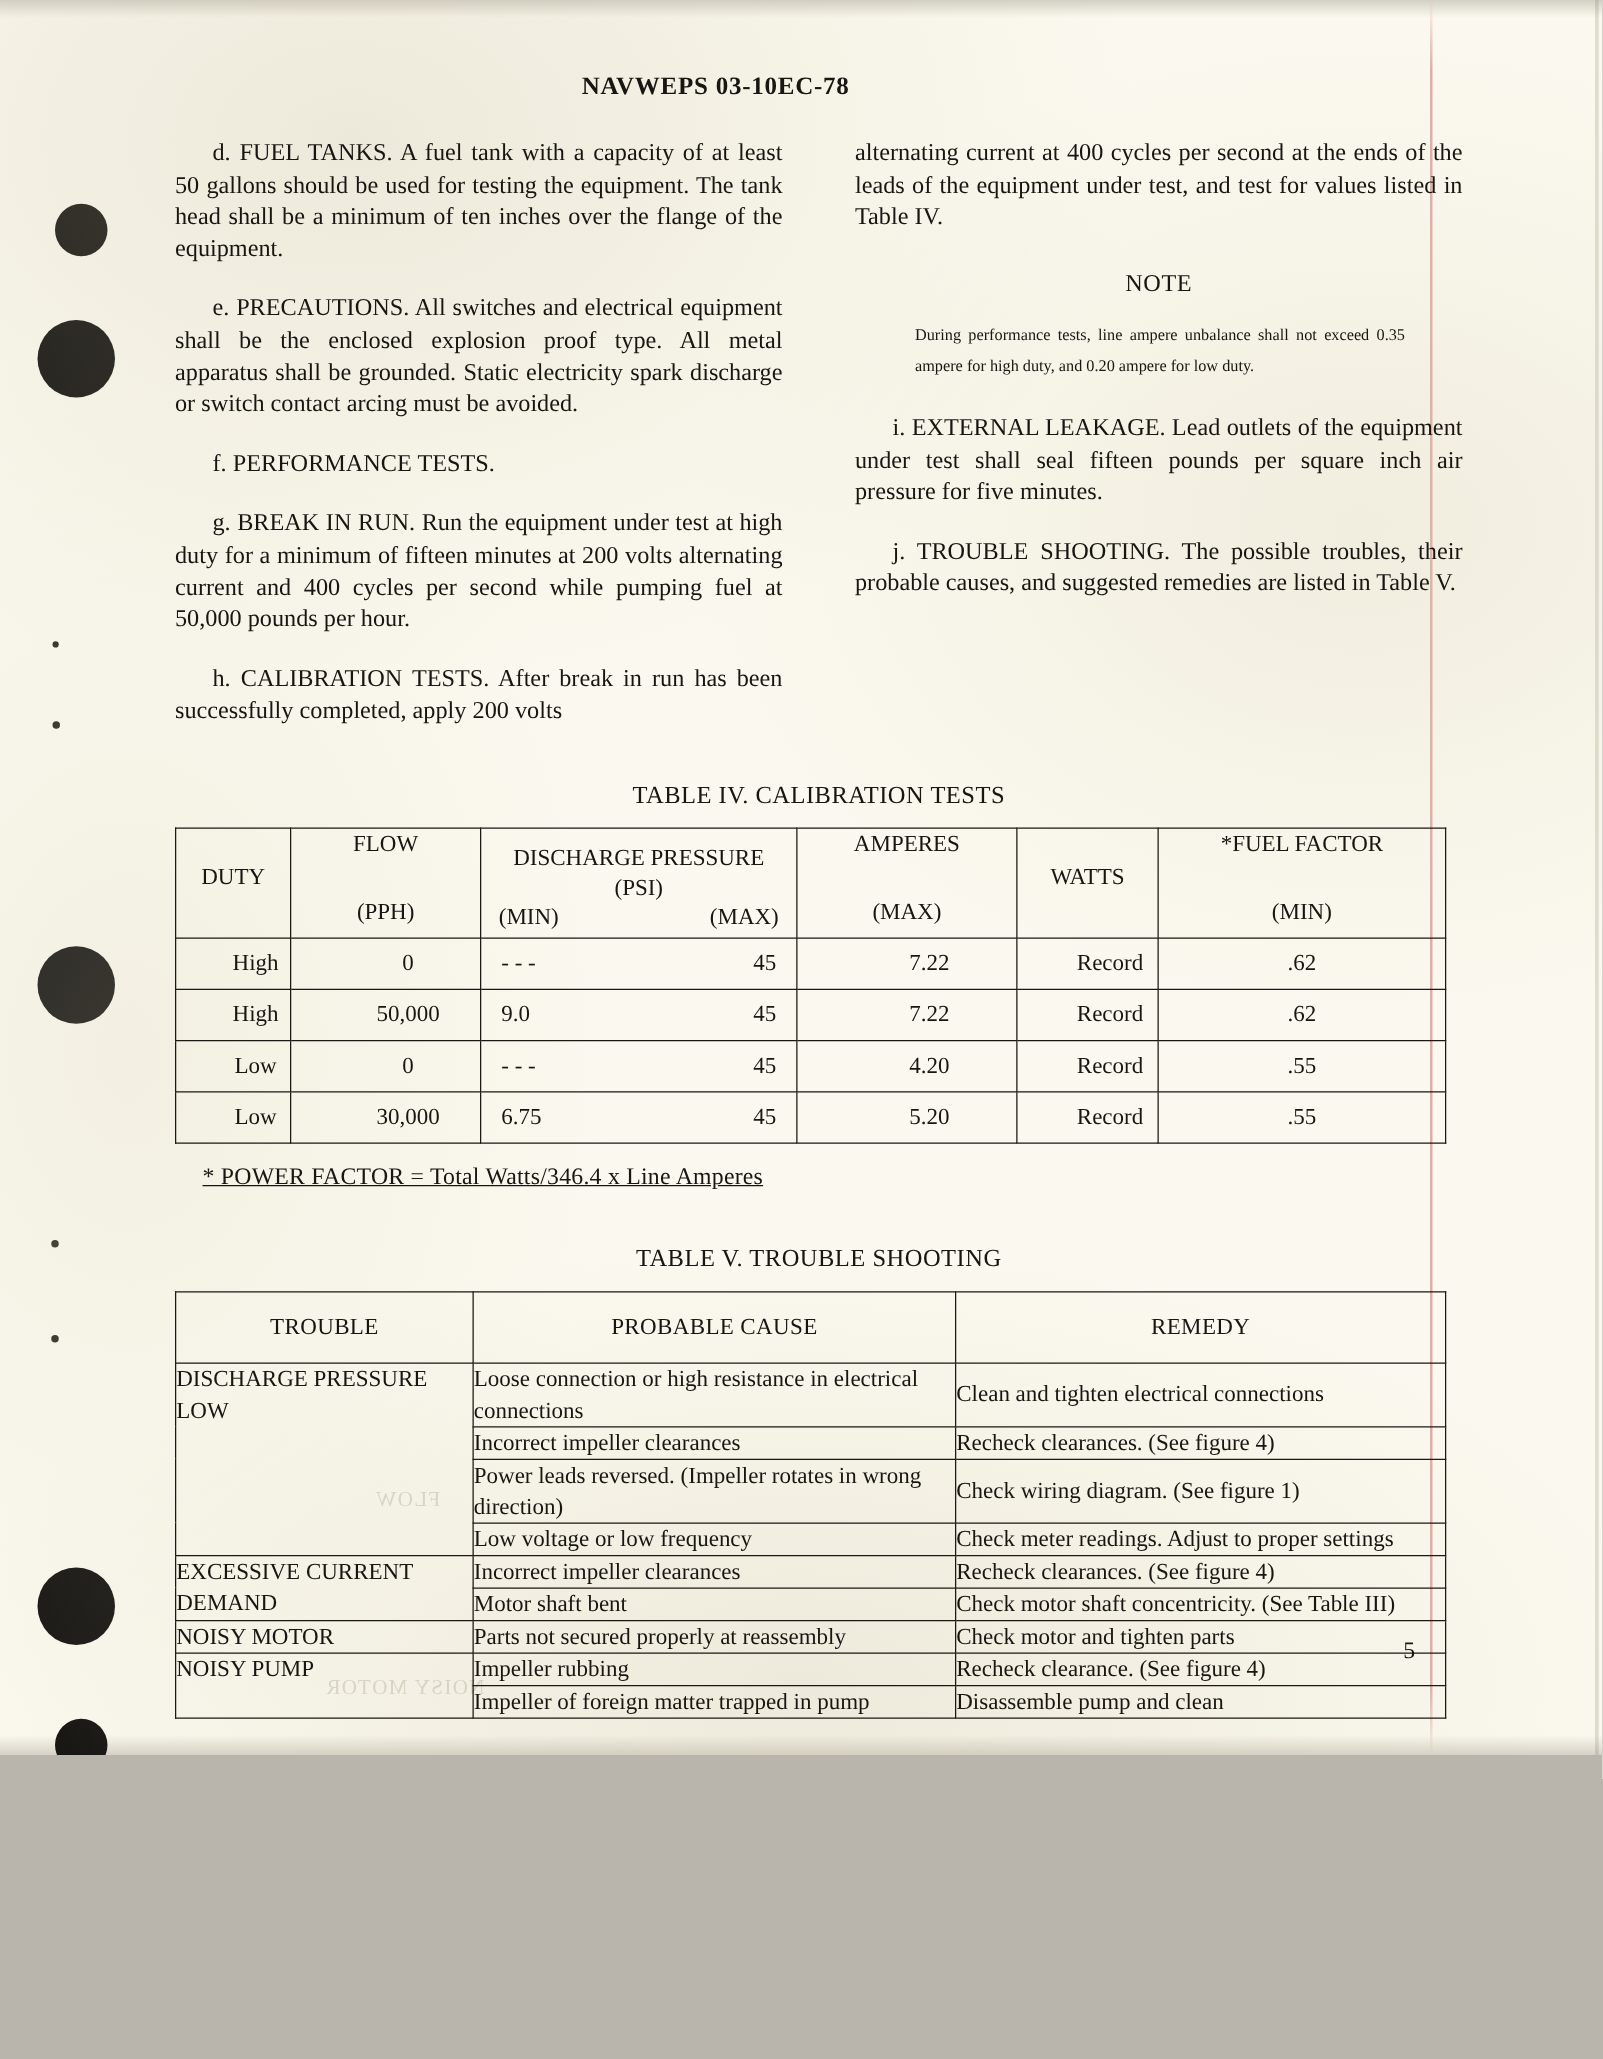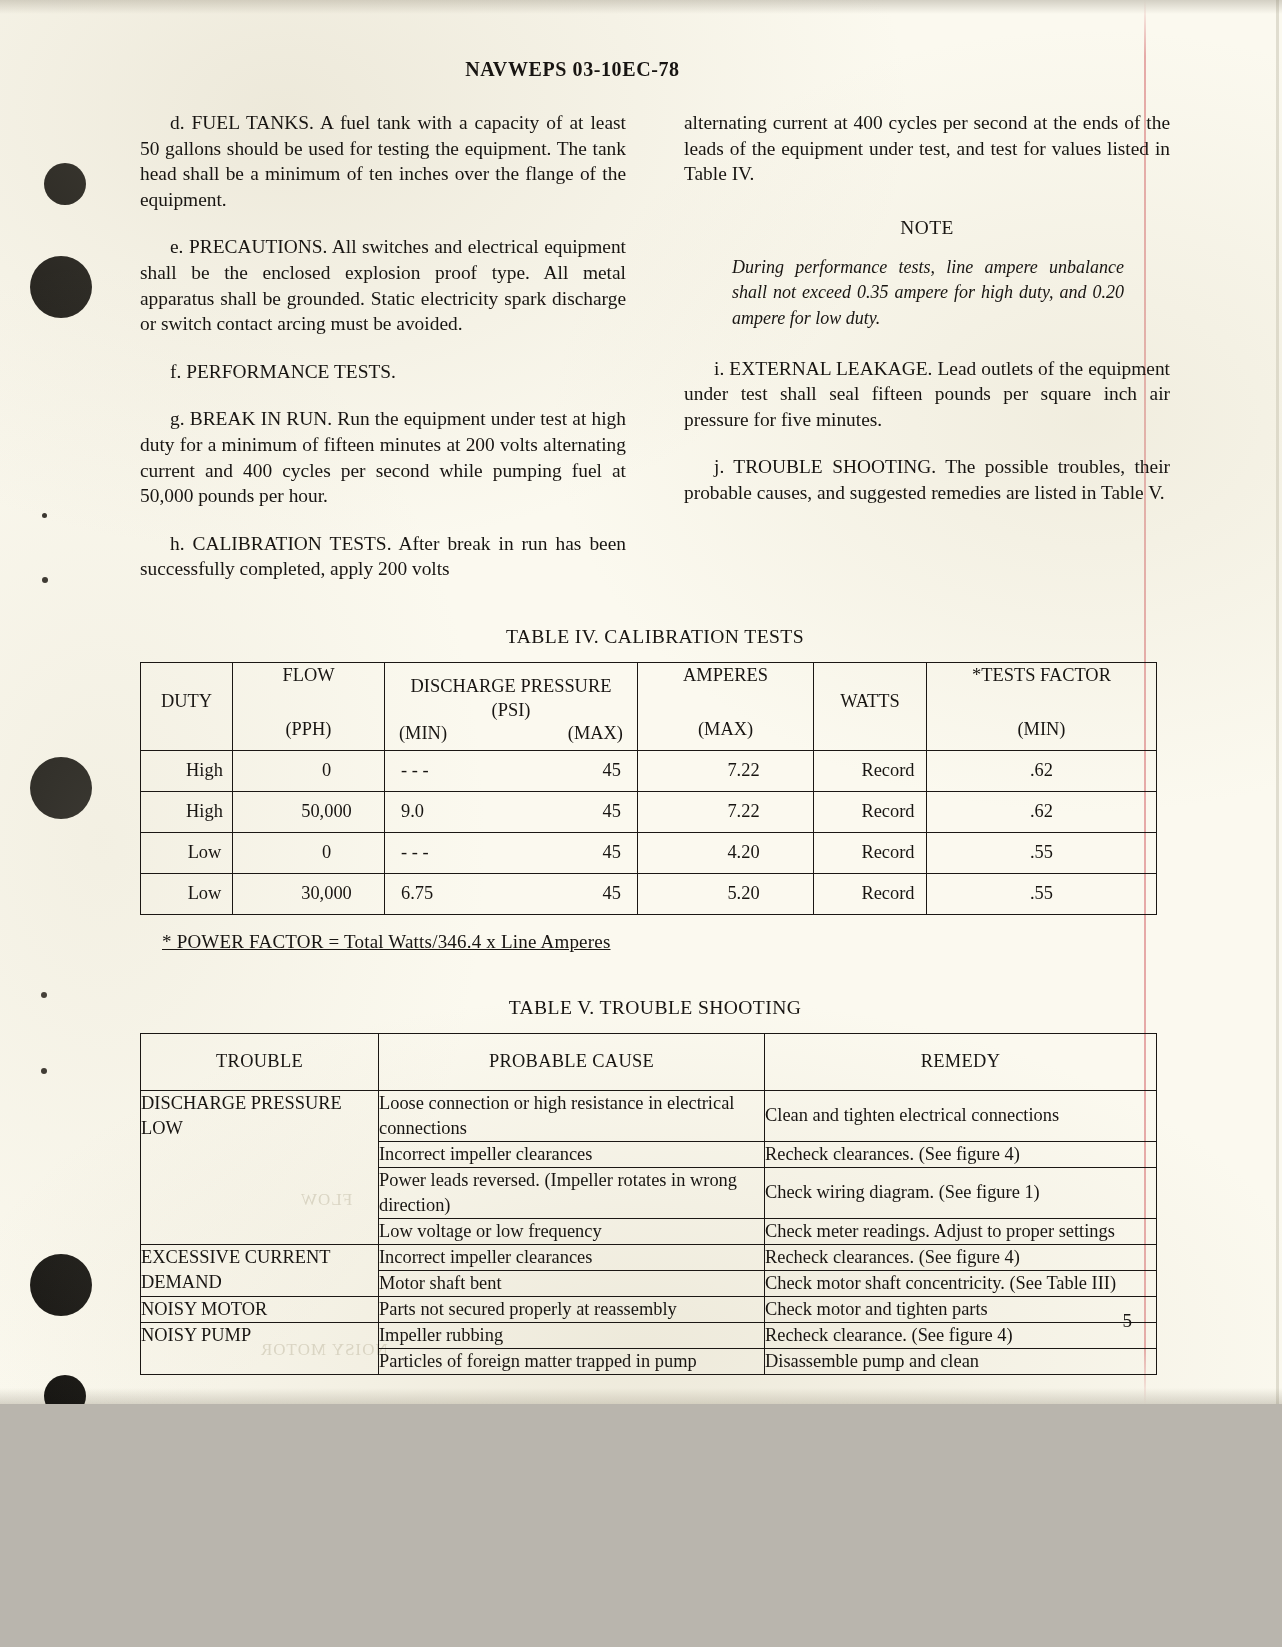--- a/index.html
+++ b/index.html
@@ -119,25 +119,24 @@
 
   .note-head {
     margin: 30px 0 16px 0;
     text-align: center;
     font-size: 19.4px;
     letter-spacing: 0.5px;
   }
   .note-body {
     margin: 0 0 24px 0;
     padding: 0 46px 0 48px;
-    font-size: 18px;
+    font-size: 13px;
     line-height: 25.6px;
     text-align: justify;
     text-indent: 0;
-    font-style: italic;
   }
 
   
   .table-title {
     text-align: center;
     font-size: 19.6px;
     letter-spacing: 0.4px;
     margin: 44px 0 14px 0;
   }
   table.doc-table {
@@ -294,21 +293,21 @@
               <span>(MIN)</span>
               <span>(MAX)</span>
             </span>
           </td>
           <td class="hdr-cell">
             <span class="l1">AMPERES</span>
             <span class="l2">(MAX)</span>
           </td>
           <td class="hdr-duty">WATTS</td>
           <td class="hdr-cell">
-            <span class="l1">*TESTS FACTOR</span>
+            <span class="l1">*FUEL FACTOR</span>
             <span class="l2">(MIN)</span>
           </td>
         </tr>
 
         <tr>
           <td class="c">High</td>
           <td class="c">0</td>
           <td>
             <span class="dual-cell">
               <span class="mn">- - -</span>
@@ -413,21 +412,21 @@
           <td>Parts not secured properly at reassembly</td>
           <td>Check motor and tighten parts</td>
         </tr>
 
         <tr>
           <td class="trouble" rowspan="2">NOISY PUMP</td>
           <td>Impeller rubbing</td>
           <td>Recheck clearance.   (See figure 4)</td>
         </tr>
         <tr>
-          <td>Particles of foreign matter trapped in pump</td>
+          <td>Impeller of foreign matter trapped in pump</td>
           <td>Disassemble pump and clean</td>
         </tr>
       </tbody>
     </table>
 
   </div>
 
   <div class="page-number">5</div>
 
 </div>

